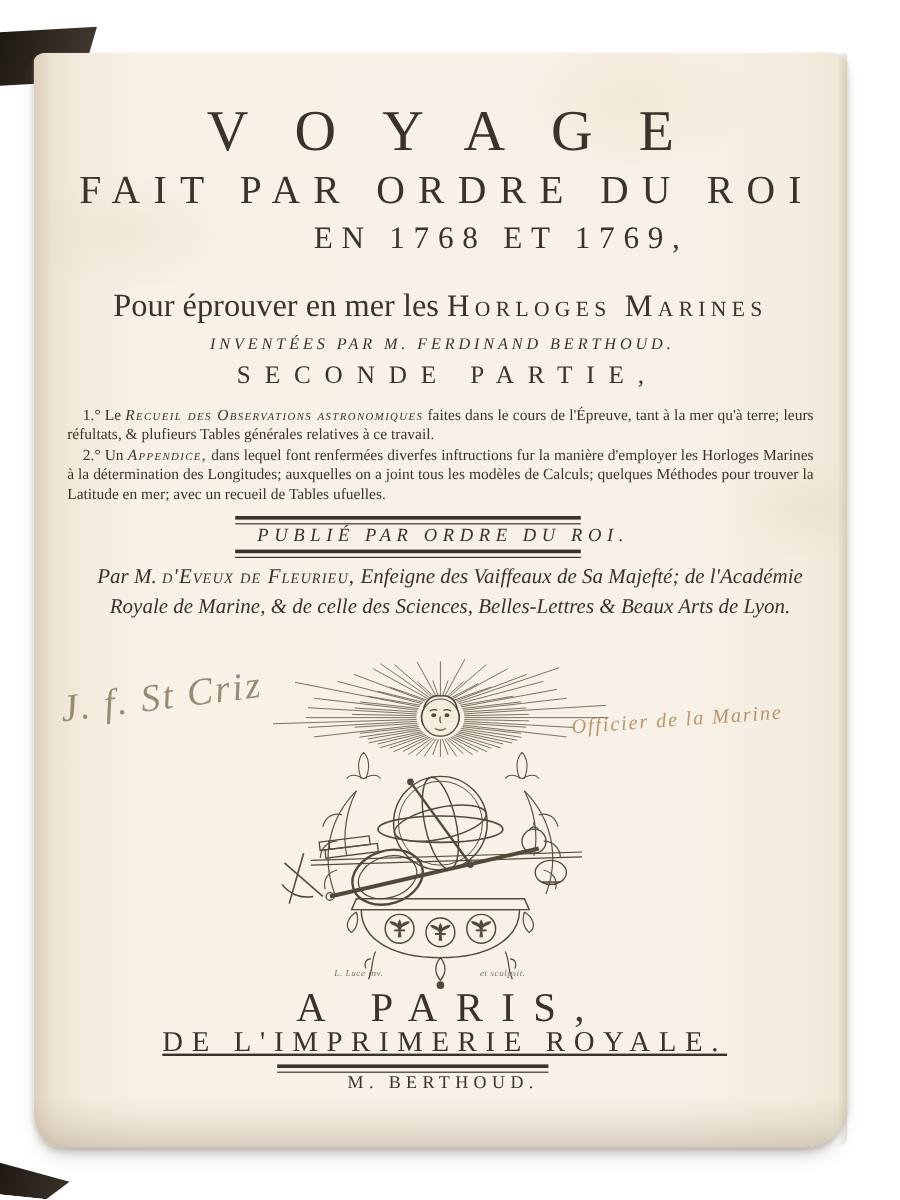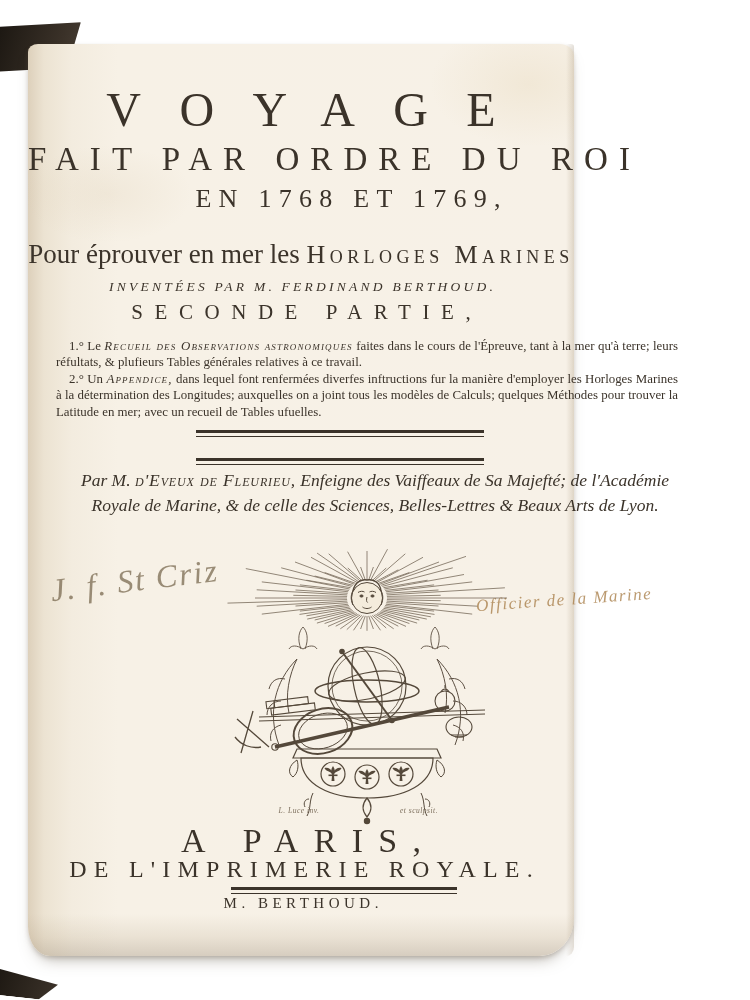--- a/index.html
+++ b/index.html
@@ -16,21 +16,21 @@
     clip-path:polygon(0 0,100% 18%,78% 100%,0 86%);
   }
   .binding-corner-bottom{
     position:absolute;left:-6px;top:968px;width:64px;height:30px;
     background:linear-gradient(100deg,#1c1711,#3c332a);
     transform:rotate(6deg);
     clip-path:polygon(0 10%,100% 45%,72% 100%,0 100%);
   }
   
   .page{
-    position:absolute;left:28px;top:44px;width:546px;height:912px;
+    position:absolute;left:28px;top:44px;width:678px;height:912px;
     background:
       radial-gradient(ellipse 140px 90px at 500px 40px, rgba(214,190,140,0.18), transparent 70%),
       radial-gradient(ellipse 90px 60px at 640px 380px, rgba(205,180,135,0.15), transparent 70%),
       radial-gradient(ellipse 120px 70px at 80px 150px, rgba(200,178,140,0.14), transparent 70%),
       linear-gradient(90deg,#ddd0bb 0px,#ece3d2 16px,#f3ecdf 44px,#f7f1e6 90px,#f7f1e7 540px,#f3ecdf 640px,#eee6d7 678px);
     border-radius:10px 14px 34px 22px / 8px 12px 38px 30px;
     box-shadow:0 10px 16px -8px rgba(95,85,70,0.5), 0 2px 4px rgba(120,105,85,0.25);
   }
   .page::after{ 
     content:"";position:absolute;left:0;right:0;bottom:0;height:42px;
@@ -85,21 +85,21 @@
   .sig-right{
     position:absolute;top:546px;left:448px;
     font-size:17px;font-style:italic;color:rgba(168,126,72,0.78);
     transform:rotate(-4deg);letter-spacing:1.5px;white-space:nowrap;
   }
   .vignette{position:absolute;top:497px;left:169px;width:340px;height:290px;overflow:visible;}
   .vignette *{vector-effect:non-scaling-stroke;}
   .t-paris{top:778px;font-size:34px;}
   .t-paris .in{letter-spacing:0.45em;margin-right:-0.45em;}
   .t-imprimerie{top:812px;font-size:24px;}
-  .t-imprimerie .in{letter-spacing:0.30em;margin-right:-0.30em;}
+  .t-imprimerie .in{letter-spacing:0.30em;margin-right:-0.30em;text-decoration:underline;}
   .rule-imprint{top:843px;left:203px;width:226px;}
   .t-year{top:851px;font-size:15px;}
   .t-year .in{letter-spacing:0.30em;margin-right:-0.30em;}
 </style>
 </head>
 <body>
 
 <div class="binding-corner-top"></div>
 <div class="binding-corner-bottom"></div>
 
@@ -111,20 +111,21 @@
   <div class="row t-purpose"><span>Pour éprouver en mer les </span><span class="smcp">Horloges Marines</span></div>
   <div class="row t-invent"><span class="in">INVENTÉES PAR M. FERDINAND BERTHOUD.</span></div>
   <div class="row t-part"><span class="in">SECONDE PARTIE,</span></div>
 
   <div class="contents">
     <p><span>1.° </span><span>Le </span><span class="emph">Recueil des Observations astronomiques</span><span> faites dans le cours de l'Épreuve, tant à la mer qu'à terre; leurs réfultats, &amp; plufieurs Tables générales relatives à ce travail.</span></p>
     <p><span>2.° </span><span>Un </span><span class="emph">Appendice,</span><span> dans lequel font renfermées diverfes inftructions fur la manière d'employer les Horloges Marines à la détermination des Longitudes; auxquelles on a joint tous les modèles de Calculs; quelques Méthodes pour trouver la Latitude en mer; avec un recueil de Tables ufuelles.</span></p>
   </div>
 
   <div class="double-rule rule-pub-top"></div>
+  <div class="row t-pub"><span class="in">PUBLIÉ PAR ORDRE DU ROI.</span></div>
   <div class="double-rule rule-pub-bot"></div>
 
   <div class="byline"><span>Par M. </span><span class="smcp">d'Eveux de Fleurieu,</span><span> Enfeigne des Vaiffeaux de Sa Majefté; de l'Académie Royale de Marine, &amp; de celle des Sciences, Belles-Lettres &amp; Beaux Arts de Lyon.</span></div>
 
   <div class="sig-left">J. f. St Criz</div>
   <div class="sig-right">Officier de la Marine</div>
 
   <svg class="vignette" viewBox="0 0 340 290" xmlns="http://www.w3.org/2000/svg" overflow="visible">
     <g id="rays" stroke="#6a5c4b" stroke-width="0.8" opacity="0.9">
         <line x1="190.0" y1="57.0" x2="310.0" y2="57.0"></line>

